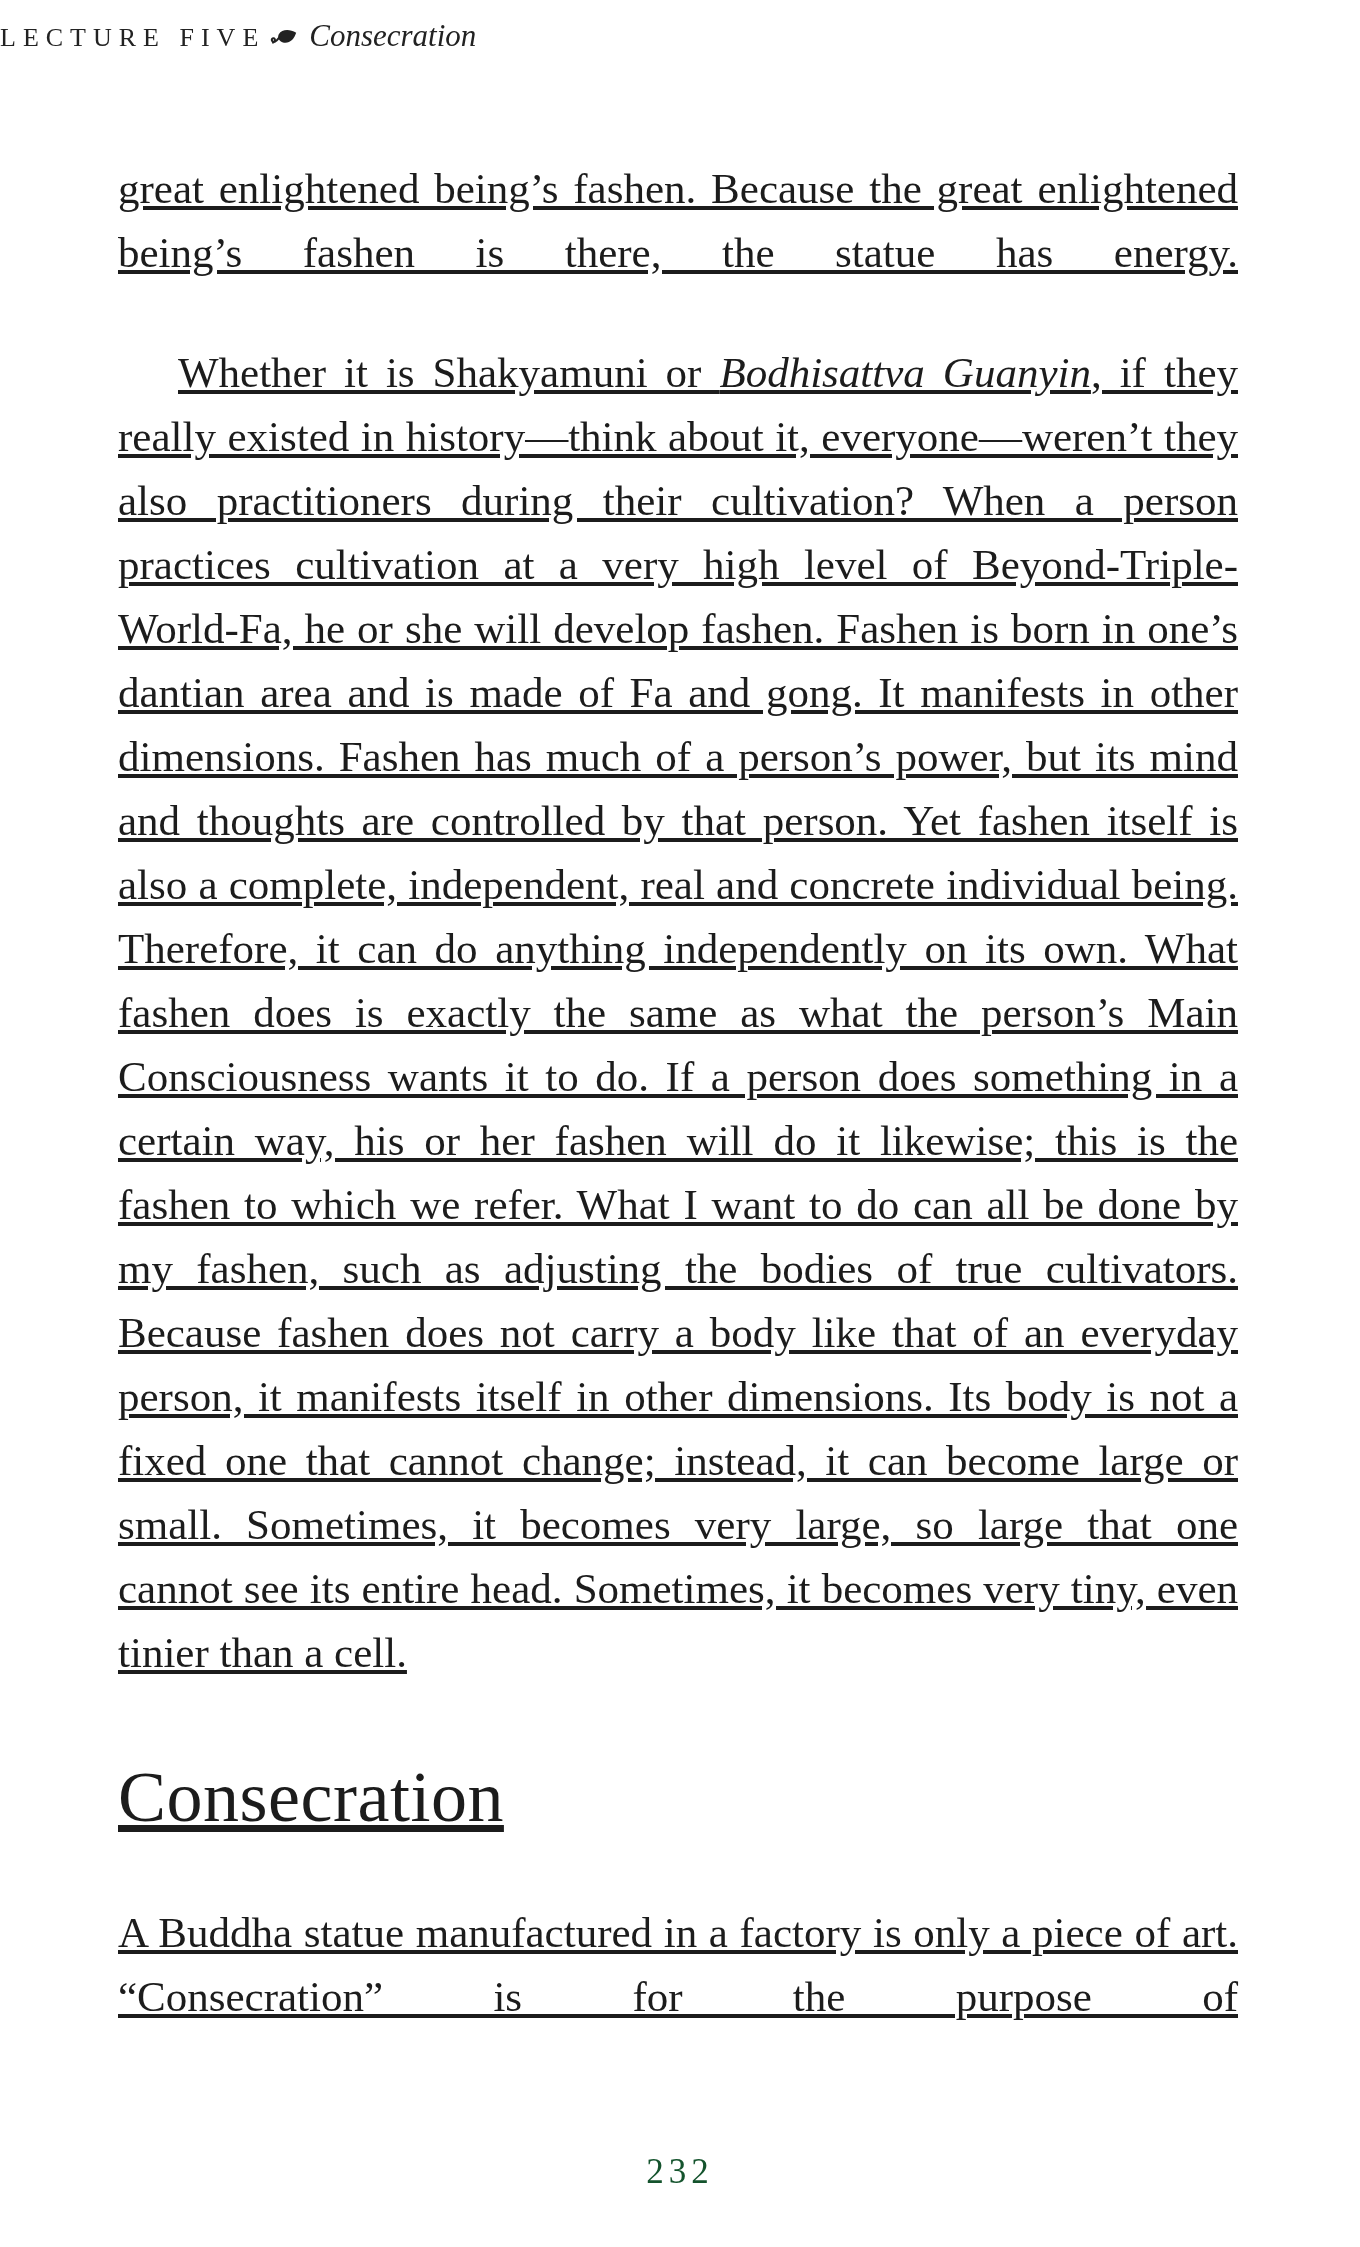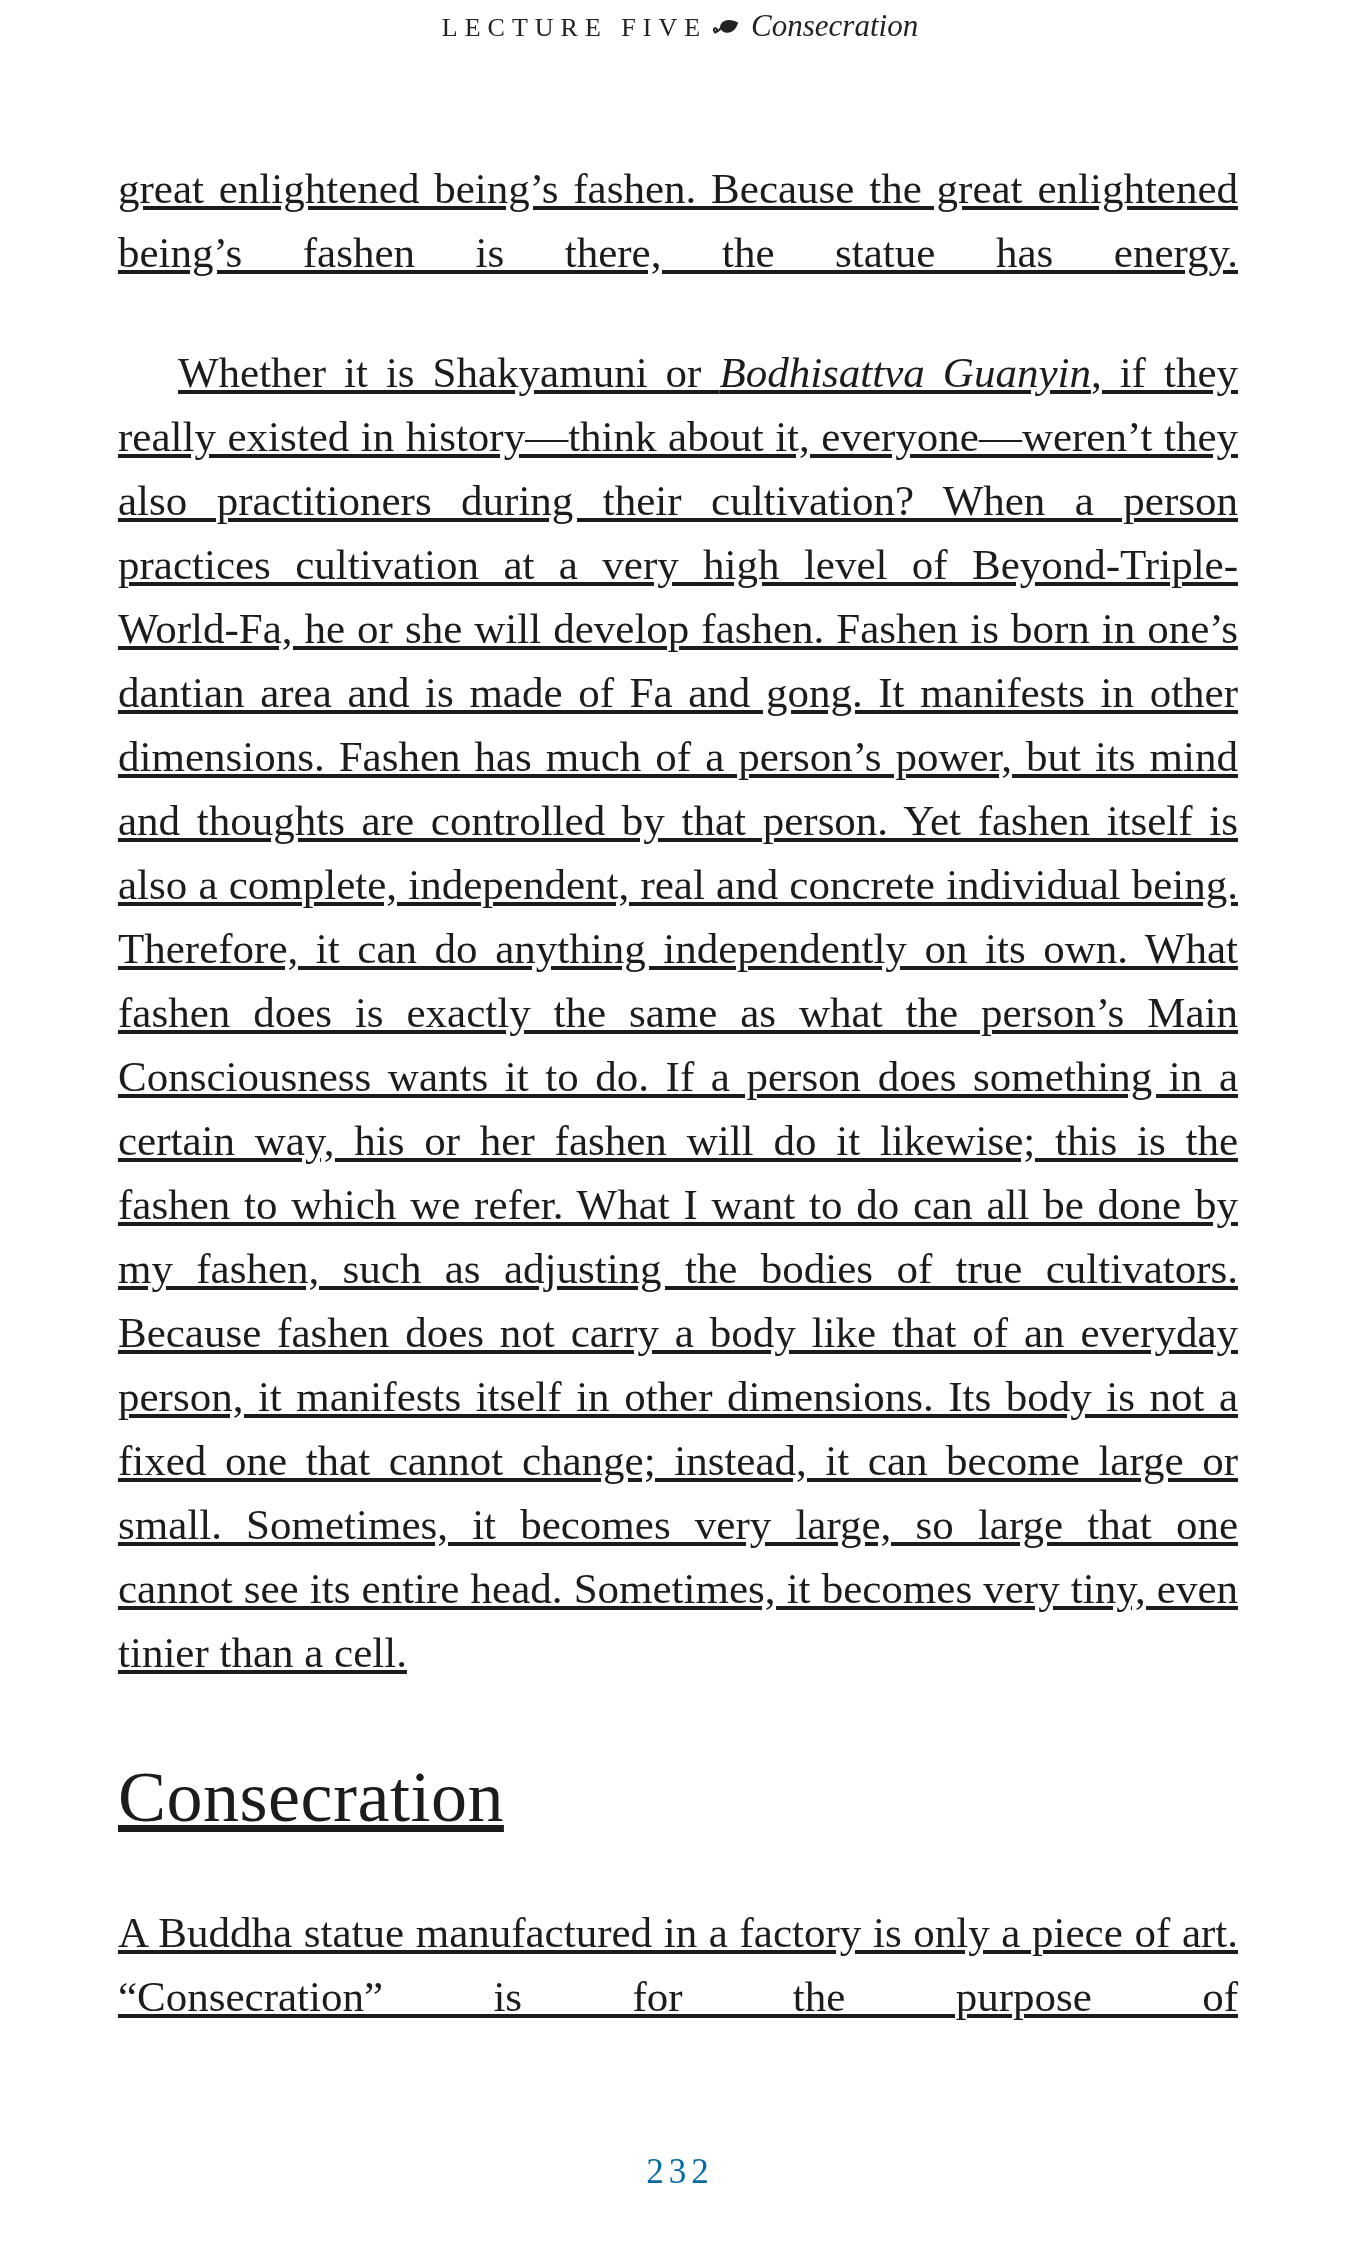--- a/index.html
+++ b/index.html
@@ -12,24 +12,24 @@
     position: relative;
     background: #ffffff;
     color: #1c1c1c;
     font-family: "Liberation Serif", "DejaVu Serif", serif;
     overflow: hidden;
   }
 
   
   .running-header {
     position: absolute;
-    top: 8px;
+    top: 18px;
     left: 0;
     width: 100%;
-    text-align: center;
+    text-align: left;
     white-space: nowrap;
   }
   .rh-lecture {
     font-size: 26px;
     letter-spacing: 7px;
     color: #222;
   }
   .rh-leaf {
     display: inline-block;
     width: 30px;
@@ -83,21 +83,21 @@
   .page-footer {
     position: absolute;
     top: 2152px;
     left: 0;
     width: 100%;
     text-align: center;
   }
   .page-number {
     font-size: 35px;
     letter-spacing: 5px;
-    color: #0369a1;
+    color: #14532d;
   }
 </style>
 </head>
 <body>
 
 <header class="running-header">
   <span class="rh-lecture">LECTURE FIVE</span><span class="rh-leaf"><svg viewBox="0 0 32 32" xmlns="http://www.w3.org/2000/svg" aria-hidden="true">
       <path fill="#222222" d="M29 10.5c-7.5-4.8-15.6-3.4-18.4 1.2-2.2 3.7.4 8.6 5.3 9.3 6.3.9 10.9-3.7 13.1-10.5z"></path>
       <path fill="none" stroke="#222222" stroke-width="2.2" stroke-linecap="round" d="M12.5 13.5c-2.2 2.6-3.7 5.6-6.3 6.4-2 .6-3.5-.7-3.2-2.3.3-1.5 2.3-1.9 3.1-.6.9 1.4-.2 3.3-1.8 3.9"></path>
     </svg></span><span class="rh-chapter">Consecration</span>

